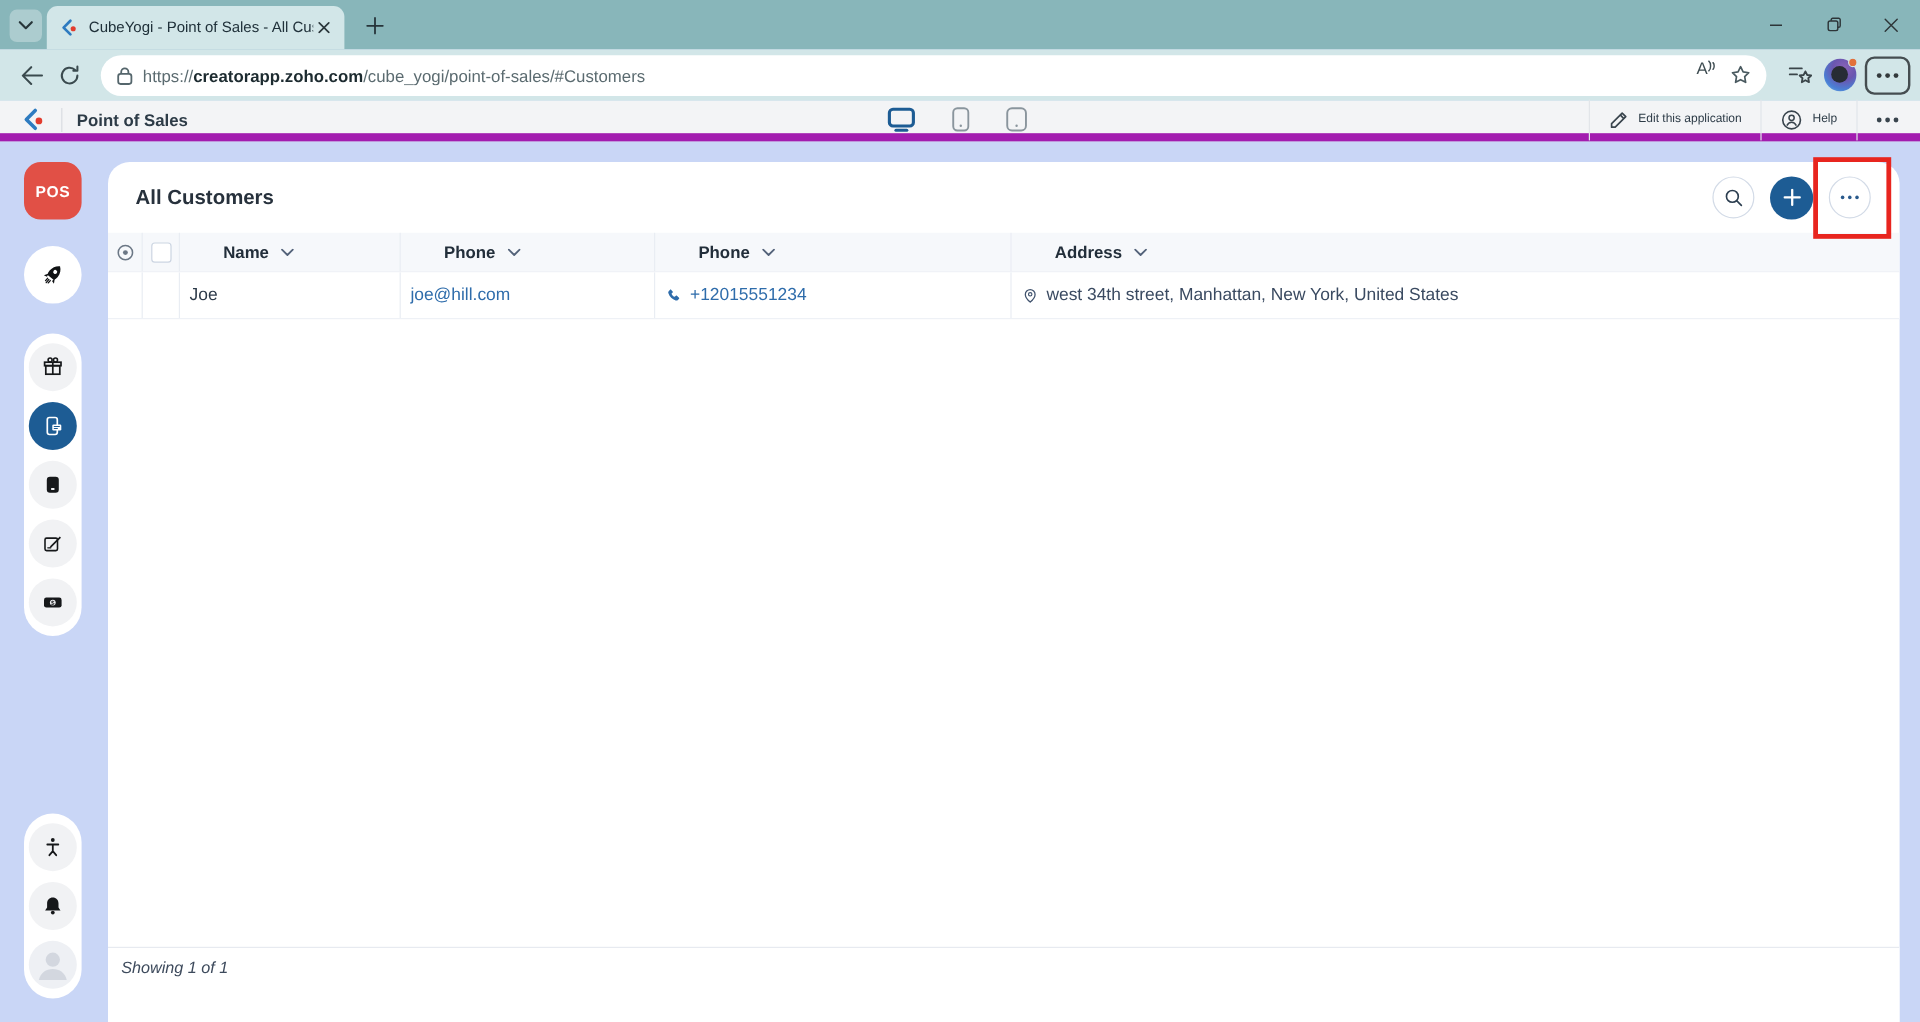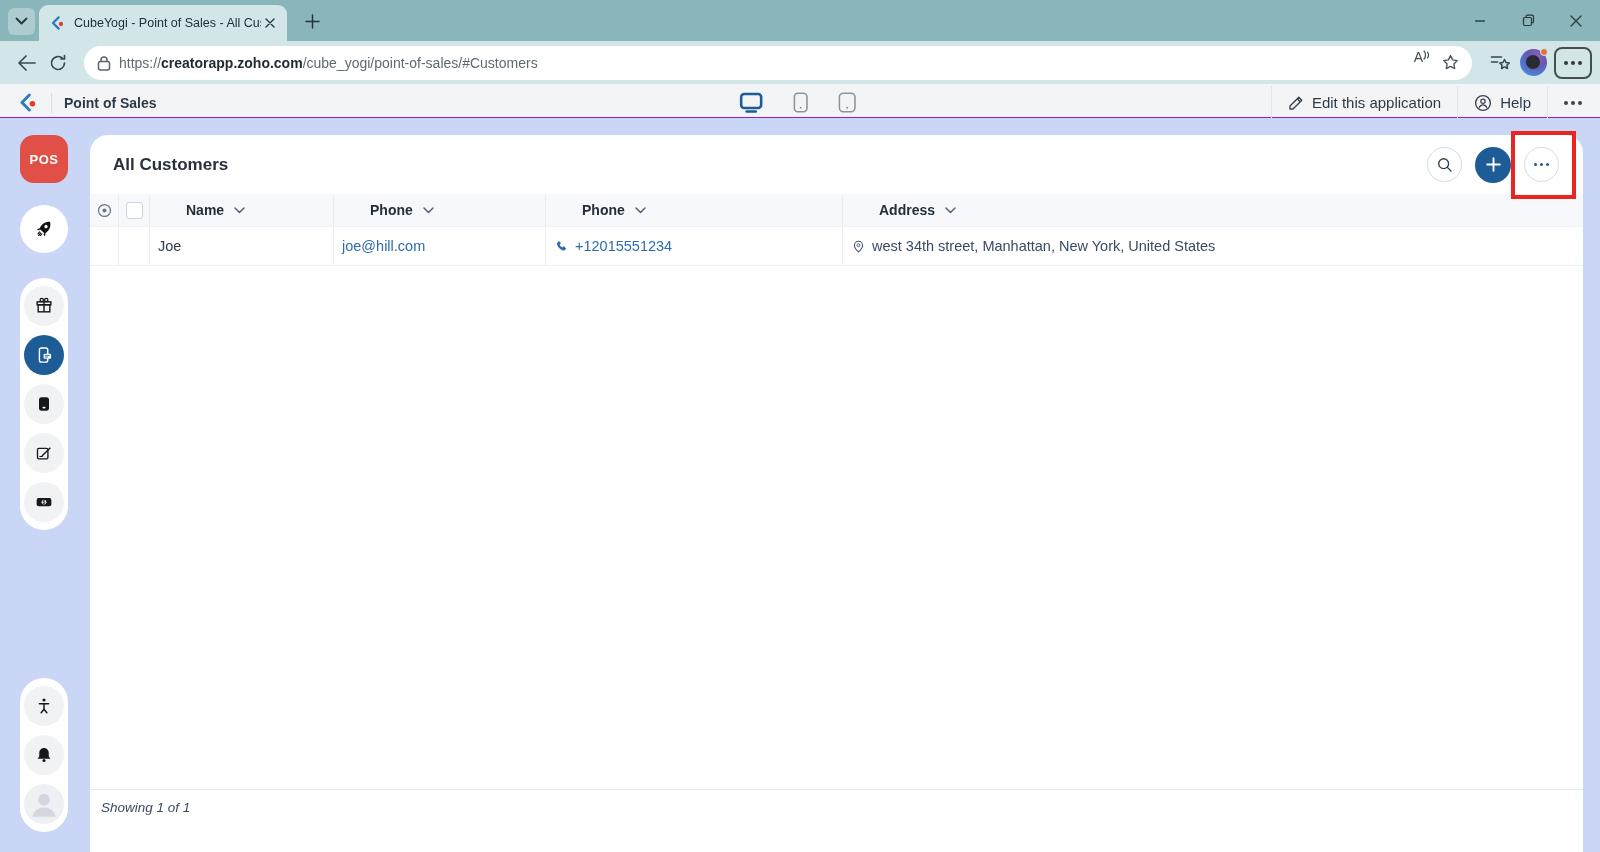--- a/index.html
+++ b/index.html
@@ -32,28 +32,28 @@
   .avatar-circle { width:27px; height:27px; border-radius:50%;
     background:radial-gradient(circle at 62% 30%, #8a63b8 0%, #6a56b0 38%, #4a7fd4 70%, #7fc0ea 100%); position:relative;}
   .avatar-circle::after { content:""; position:absolute; left:6px; top:6px; width:14px; height:14px; border-radius:50%; background:#272c34;}
   .avatar-badge { position:absolute; right:2px; top:2px; width:8px; height:8px; border-radius:50%; background:#e2703a; border:1.5px solid #d2e6e8;}
   .browser-menu { width:38px; height:32px; border:2px solid #454d50; border-radius:8px;
     display:flex; align-items:center; justify-content:center; color:#33393b; cursor:pointer; flex:0 0 auto; margin-left:4px;}
   .dots { display:flex; gap:3px; }
   .dots i { width:4px; height:4px; border-radius:50%; background:currentColor; }
 
   
-  .appbar { height:34px; background:#f3f4f6; border-bottom:1px solid #a21caf;
+  .appbar { height:34px; background:#f3f4f6; border-bottom:7px solid #a21caf;
     display:flex; align-items:center; position:relative; padding:4px 14px 0 18px;}
   .appbar-divider { width:1px; height:20px; background:#d9dde2; margin:0 12px; }
   .app-name { font-size:14px; font-weight:700; color:#2d3b47; }
   .device-group { position:absolute; left:50%; transform:translateX(-52%); display:flex; gap:30px; align-items:center;}
   .device-btn { display:flex; align-items:center; justify-content:center; cursor:pointer; }
   .appbar-right { margin-left:auto; display:flex; align-items:center; }
-  .appbar-btn { display:flex; align-items:center; gap:8px; font-size:15px; color:#2d3b47; cursor:pointer; padding:0 4px;}
+  .appbar-btn { display:flex; align-items:center; gap:8px; font-size:10px; color:#2d3b47; cursor:pointer; padding:0 4px;}
   .vdiv { width:1px; height:34px; background:#e2e5e9; margin:0 12px; }
 
   
   .workspace { position:relative; height:734px; background:#c9d6f6; }
   .sidebar { position:absolute; left:0; top:0; width:90px; height:100%; }
   .pos-logo { position:absolute; left:20px; top:17px; width:48px; height:48px; border-radius:14px;
     background:#e15046; color:#fff; font-size:13px; font-weight:700; letter-spacing:.5px;
     display:flex; align-items:center; justify-content:center; cursor:pointer;}
   .circle-btn { width:48px; height:48px; border-radius:50%; background:#fff;
     display:flex; align-items:center; justify-content:center; cursor:pointer;}

